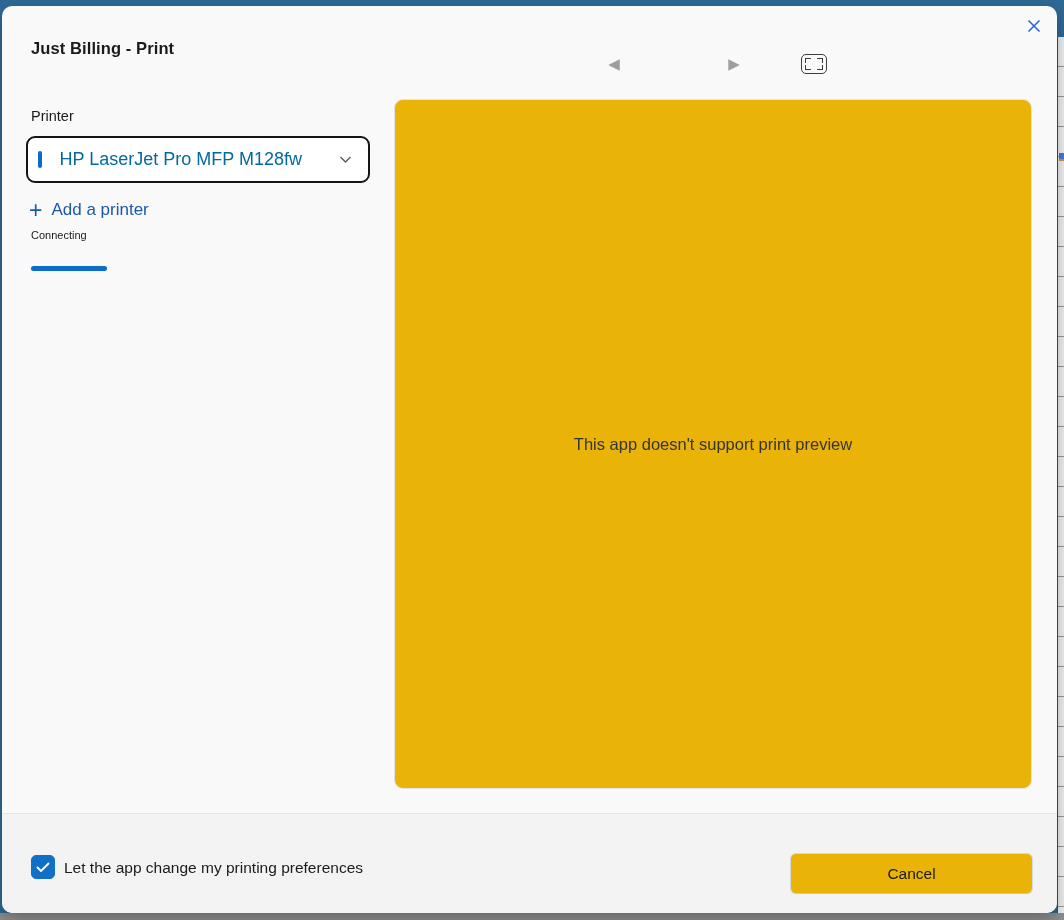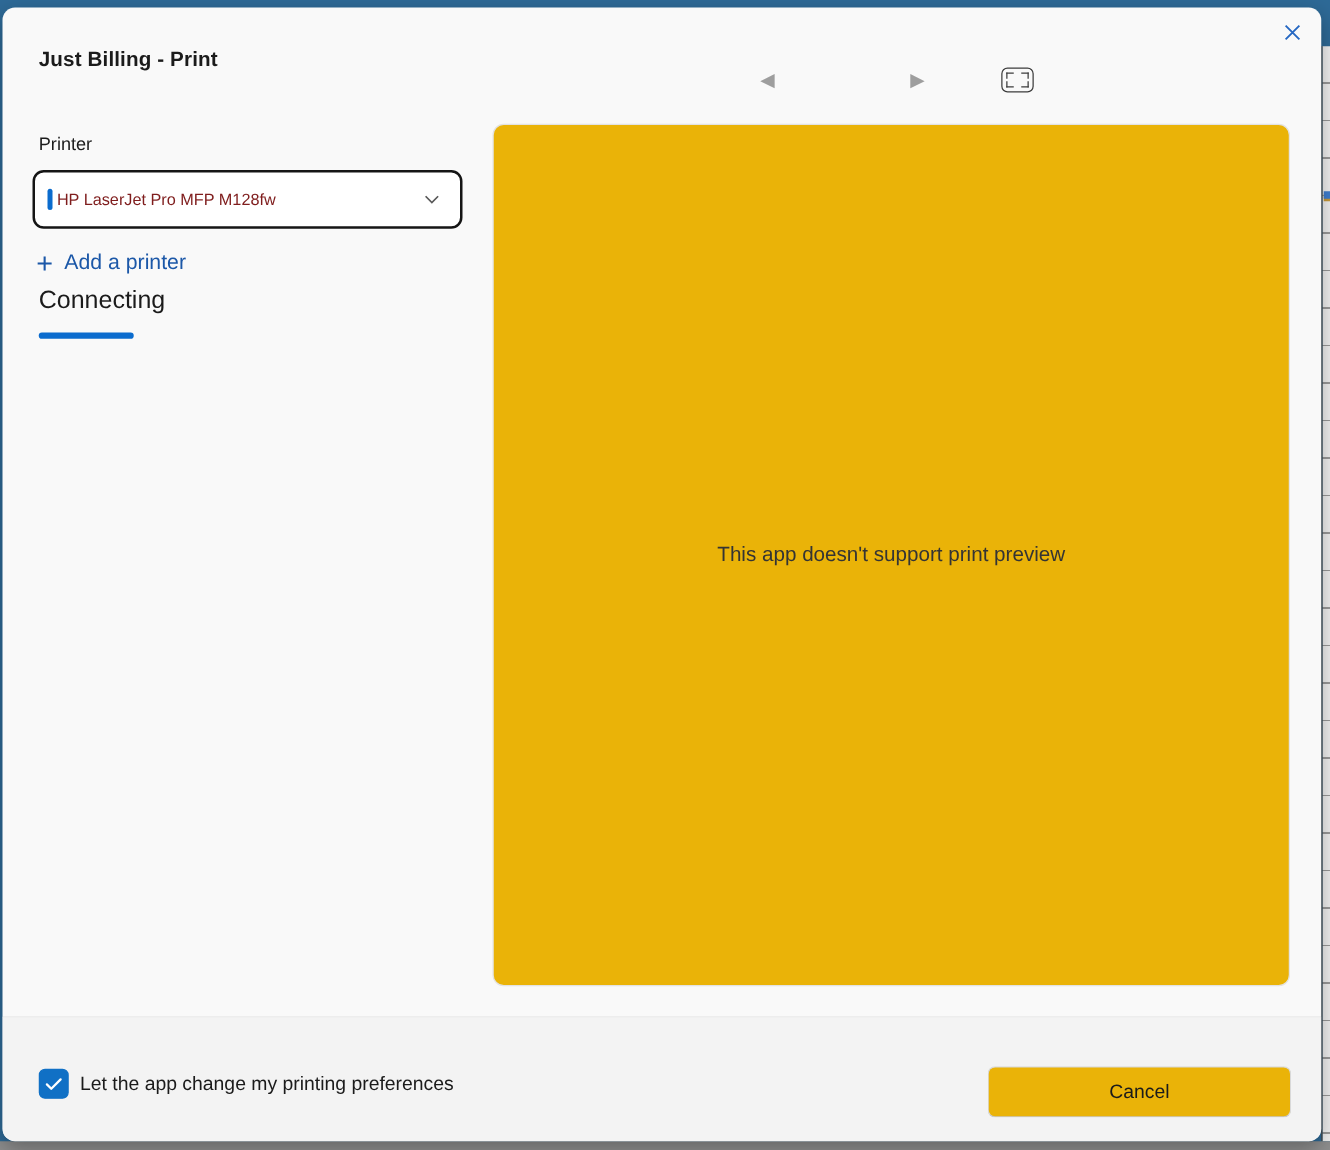--- a/index.html
+++ b/index.html
@@ -70,36 +70,36 @@
   .printer-select {
     position:absolute; left:24px; top:130px; width:344px; height:47px;
     background:#ffffff; border:2.5px solid #151515; border-radius:9px;
     display:flex; align-items:center; cursor:pointer;
   }
   .accent-bar {
     width:3.5px; height:17px; background:#0b6cce; border-radius:2px;
     margin-left:10px; flex:0 0 auto;
   }
   .printer-value {
-    margin-left:4px; font-size:13px; color:#7f1d1d; white-space:nowrap;
+    margin-left:18px; font-size:18px; color:#0369a1; white-space:nowrap;
     flex:1 1 auto;
   }
   .chevron { margin-right:16px; flex:0 0 auto; display:flex; }
 
   .add-printer {
     position:absolute; left:27px; top:191px; height:26px;
     display:flex; align-items:center; gap:9px;
     background:transparent; border:none; padding:0; cursor:pointer;
     color:#1c58a8;
   }
   .plus-glyph { font-size:23px; font-weight:300; line-height:20px; }
   .add-printer-label { font-size:17px;text-align:center; }
 
   .connecting {
-    position:absolute; left:29px; top:223px; font-size:20px; color:#1b1b1b;
+    position:absolute; left:29px; top:223px; font-size:11px; color:#1b1b1b;
   }
   .progress-track { position:absolute; left:29px; top:260px; width:260px; height:5px; }
   .progress-bar { width:76px; height:5px; background:#0b6cce; border-radius:3px; }
 
   
   .preview {
     position:absolute; left:392px; top:93px; width:638px; height:690px;
     background:#eab308; border:1px solid #e3e3e3; border-radius:9px;
     display:flex; align-items:center; justify-content:center;
   }

